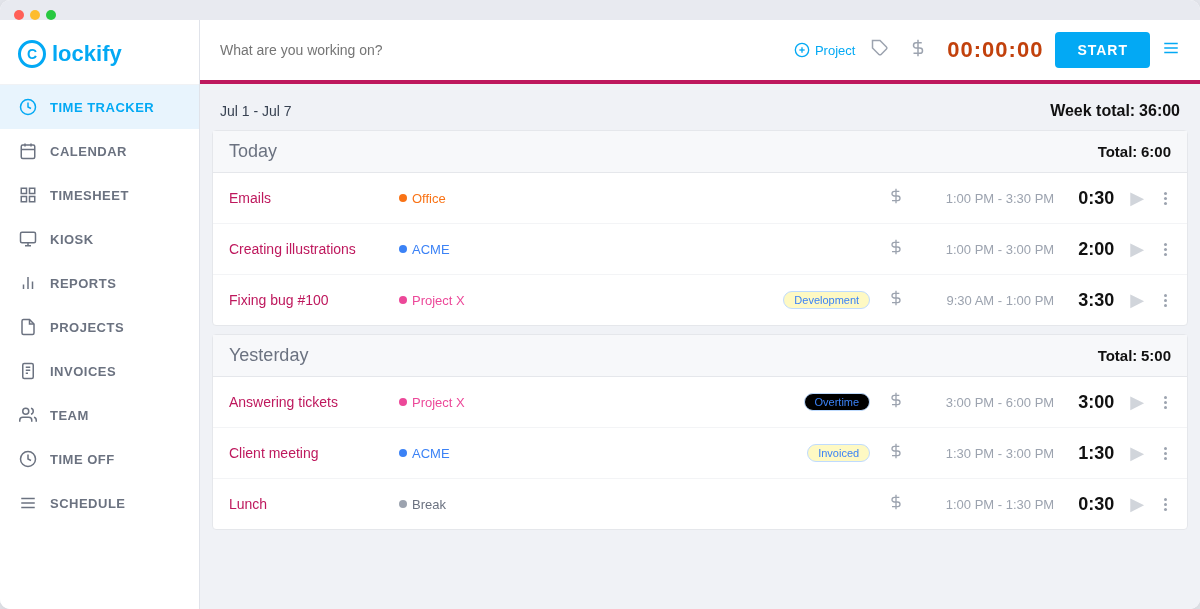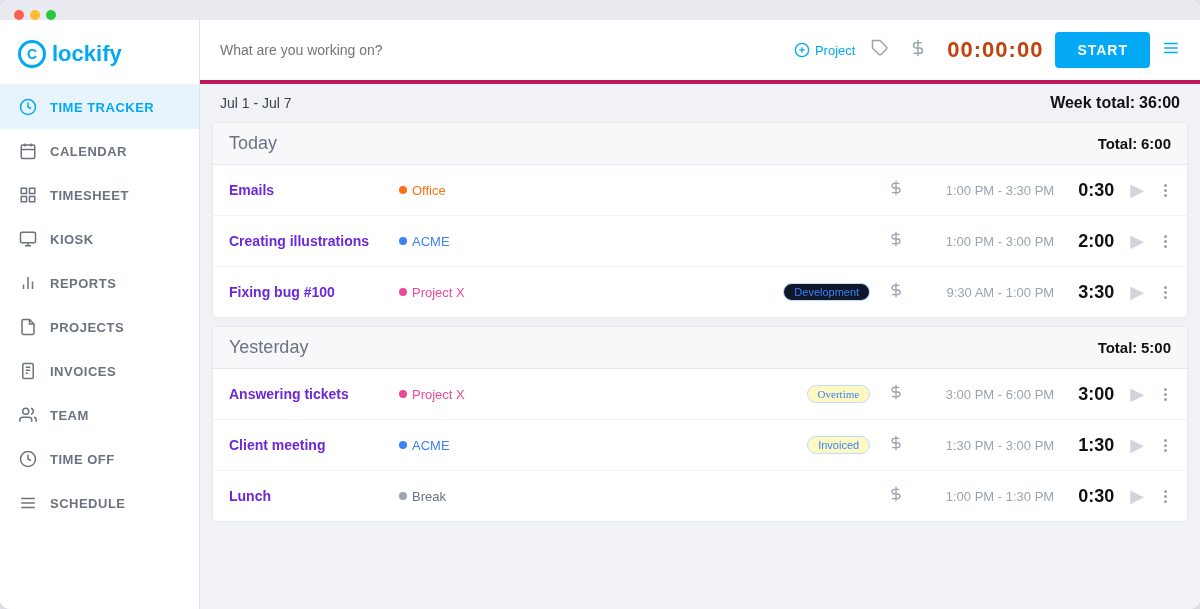--- a/index.html
+++ b/index.html
@@ -33,47 +33,47 @@
     
     .day-section { margin: 0 0 8px; background: #fff; border: 1px solid #e5e7eb; border-radius: 4px; margin: 0 12px 8px; }
     .day-header { display: flex; justify-content: space-between; align-items: center; padding: 10px 16px; background: #f7f8fa; border-bottom: 1px solid #e5e7eb; }
     .day-label { font-size: 18px; color: #6b7280; font-weight: 500; }
     .day-total { font-size: 13px; color: #6b7280; }
     .day-total span { font-weight: 700; color: #111; font-size: 15px; }
 
     
     .entry-row { display: flex; align-items: center; padding: 14px 16px; border-bottom: 1px solid #f3f4f6; gap: 10px; }
     .entry-row:last-child { border-bottom: none; }
-    .entry-name { font-size: 14px; color: #6d28d9; font-weight: 700; min-width: 160px; }
+    .entry-name { font-size: 14px; color: #be185d; font-weight: 400; min-width: 160px; }
     .entry-project { display: flex; align-items: center; gap: 5px; font-size: 13px; font-weight: 500; }
     .dot { width: 8px; height: 8px; border-radius: 50%; flex-shrink: 0; }
     .dot-orange { background: #f97316; }
     .dot-blue { background: #3b82f6; }
     .dot-pink { background: #ec4899; }
     .dot-gray { background: #9ca3af; }
     .tag-badge { padding: 2px 10px; border-radius: 12px; font-size: 11px; font-weight: 500; border: 1px solid; }
-    .tag-development { color: #3b82f6; border-color: #bfdbfe; background: #0f172a; }
-    .tag-overtime { color: #3b82f6; border-color: #bfdbfe; background: #fef9c3; font-family: Liberation Serif, serif; }
+    .tag-development { color: #3b82f6; border-color: #bfdbfe; background: #fef9c3; }
+    .tag-overtime { color: #3b82f6; border-color: #bfdbfe; background: #000000; }
     .tag-invoiced { color: #3b82f6; border-color: #bfdbfe; background: #fef9c3; }
     .spacer { flex: 1; }
     .dollar-entry { color: #9ca3af; font-size: 16px; cursor: pointer; }
     .time-range { font-size: 13px; color: #9ca3af; min-width: 140px; text-align: right; }
     .duration { font-size: 18px; font-weight: 700; color: #111; min-width: 50px; text-align: right; }
     .play-btn { color: #d1d5db; font-size: 18px; cursor: pointer; padding: 0 6px; }
     .more-btn { color: #d1d5db; font-size: 18px; cursor: pointer; padding: 0 4px; display: flex; flex-direction: column; gap: 2px; align-items: center; }
     .more-dot { width: 3px; height: 3px; background: #9ca3af; border-radius: 50%; }
 
     
     .window-chrome { background: #e8eaf0; padding: 10px 14px 0; display: flex; align-items: center; gap: 6px; }
     .chrome-dot { width: 10px; height: 10px; border-radius: 50%; }
     .chrome-close { background: #ff5f57; }
     .chrome-min { background: #febc2e; }
     .chrome-max { background: #28c840; }
 
-    .content-wrapper { flex: 1; overflow-y: auto; padding-top: 0; }
+    .content-wrapper { flex: 1; overflow-y: auto; padding-top: 8px; }
   </style>
 </head>
 <body>
 
 <div style="display:flex; flex-direction:column; width:1200px; height:609px; background:#fff; border-radius:10px; overflow:hidden; box-shadow: 0 4px 20px rgba(0,0,0,0.15);">
 
   <div class="window-chrome">
     <div class="chrome-dot chrome-close"></div>
     <div class="chrome-dot chrome-min"></div>
     <div class="chrome-dot chrome-max"></div>

